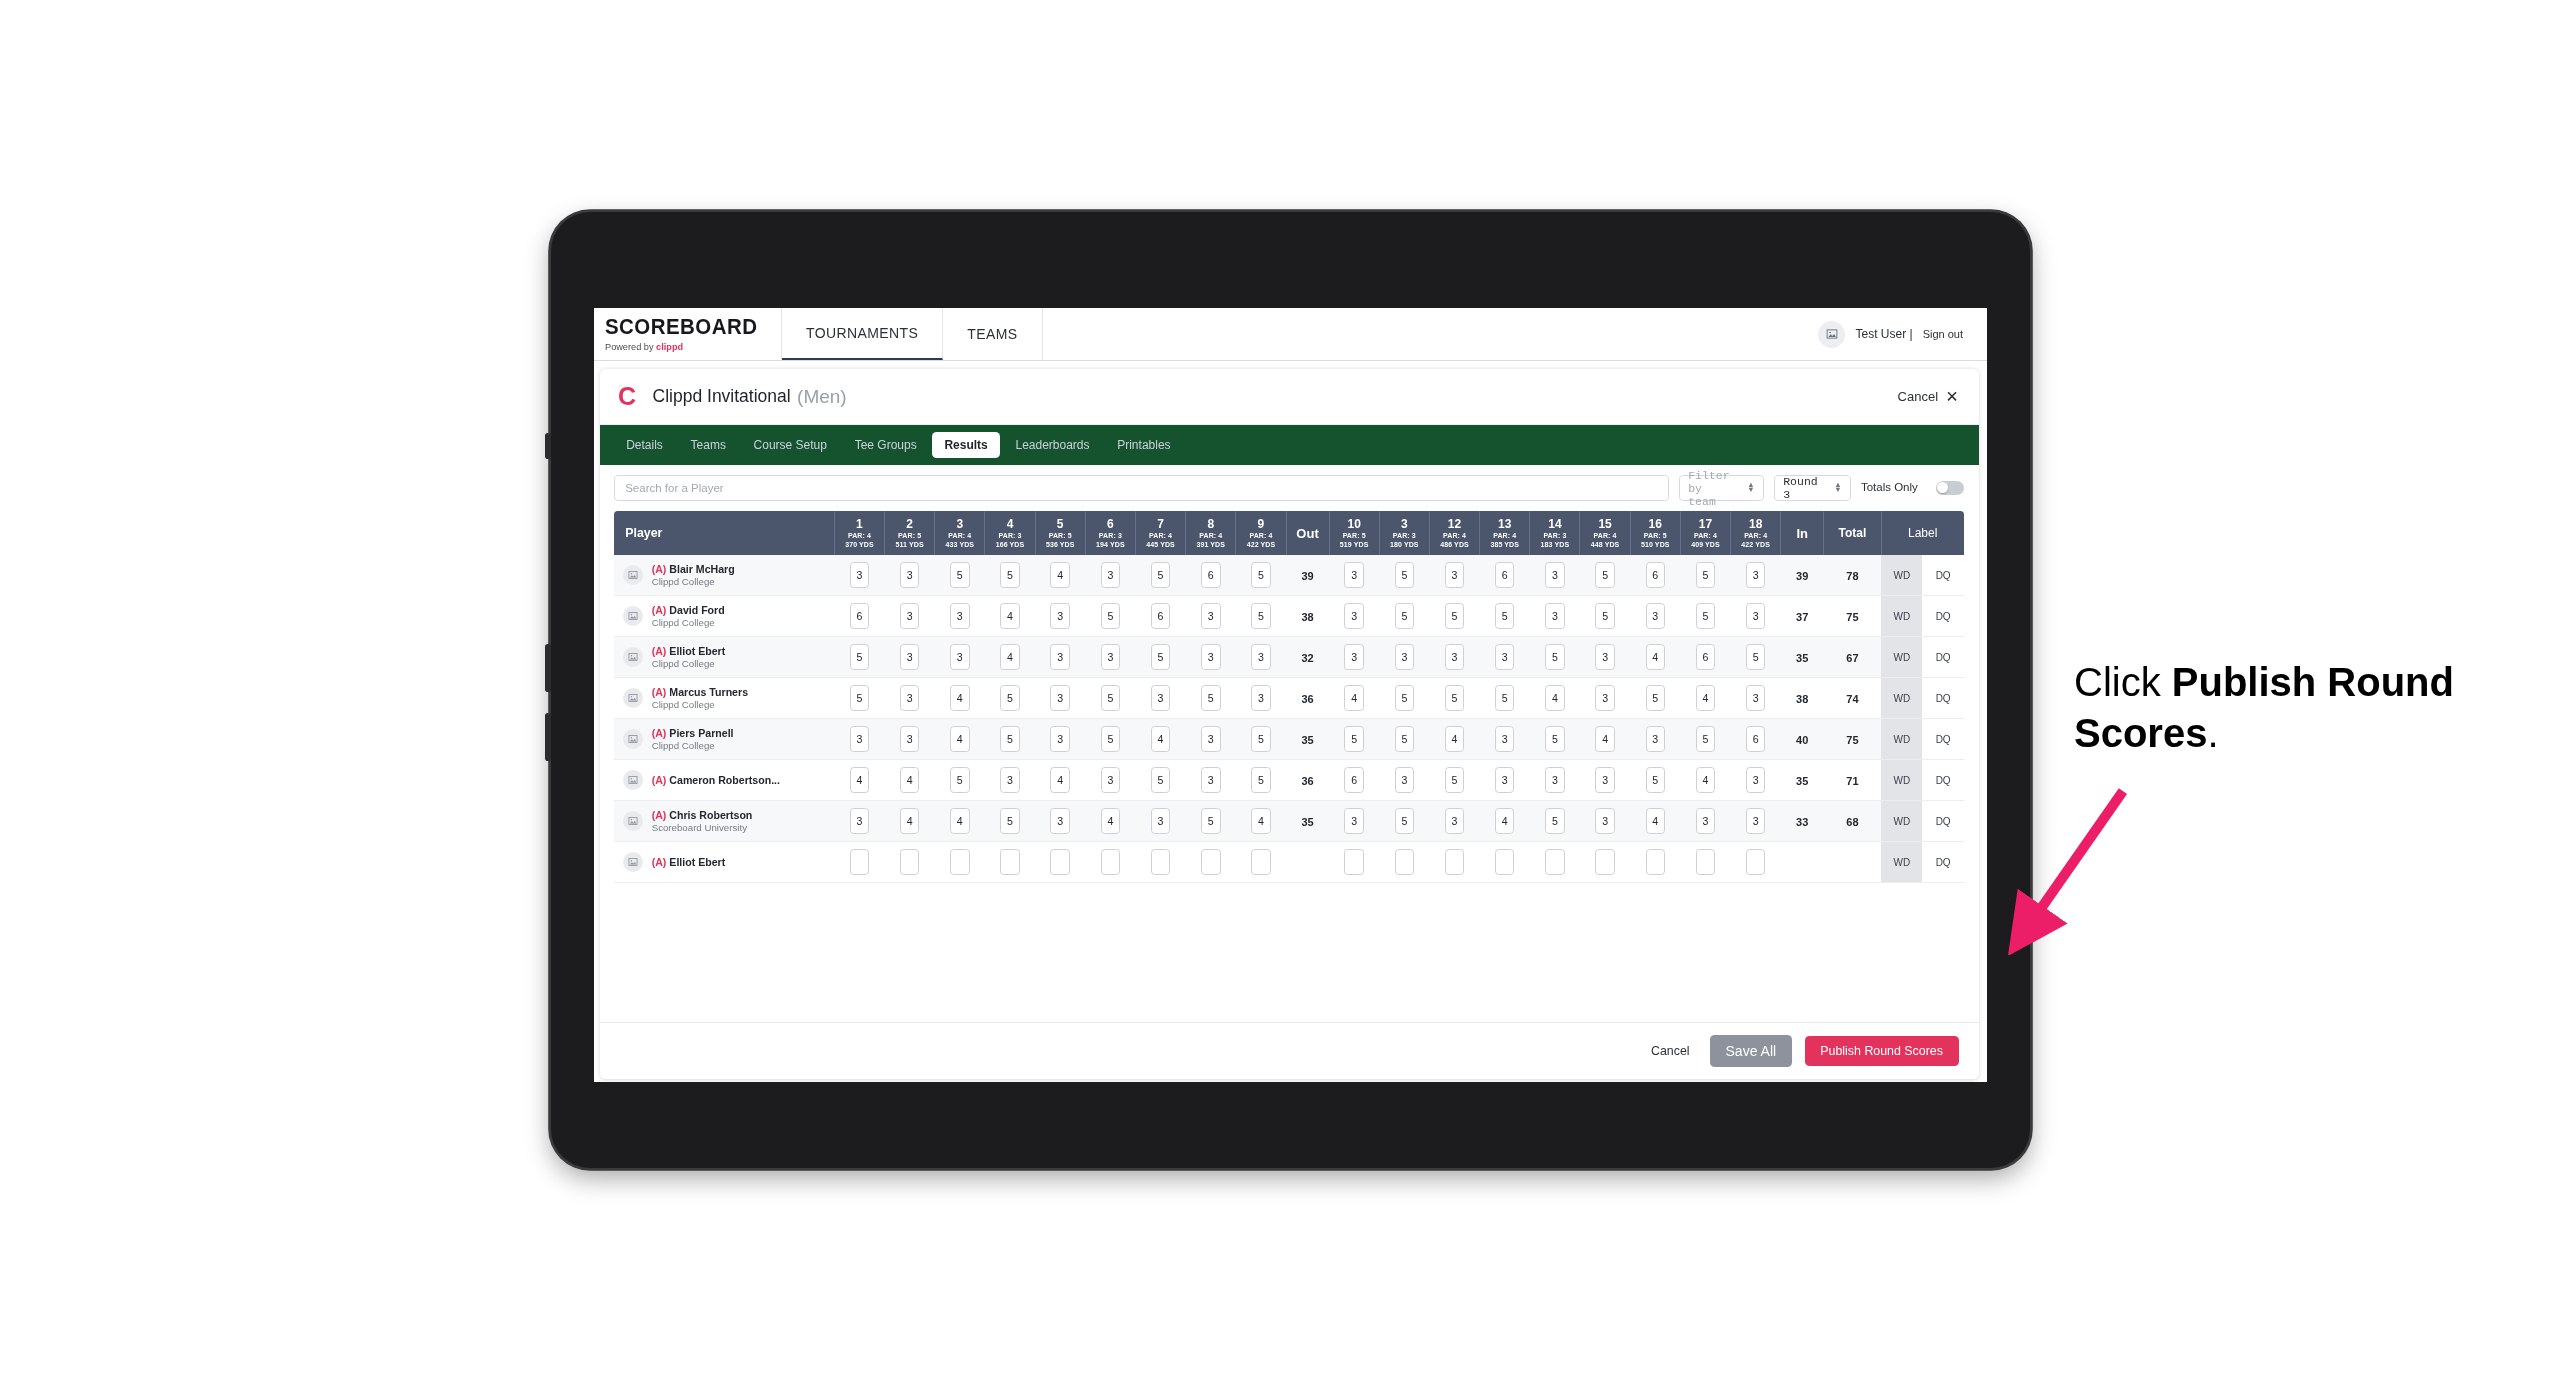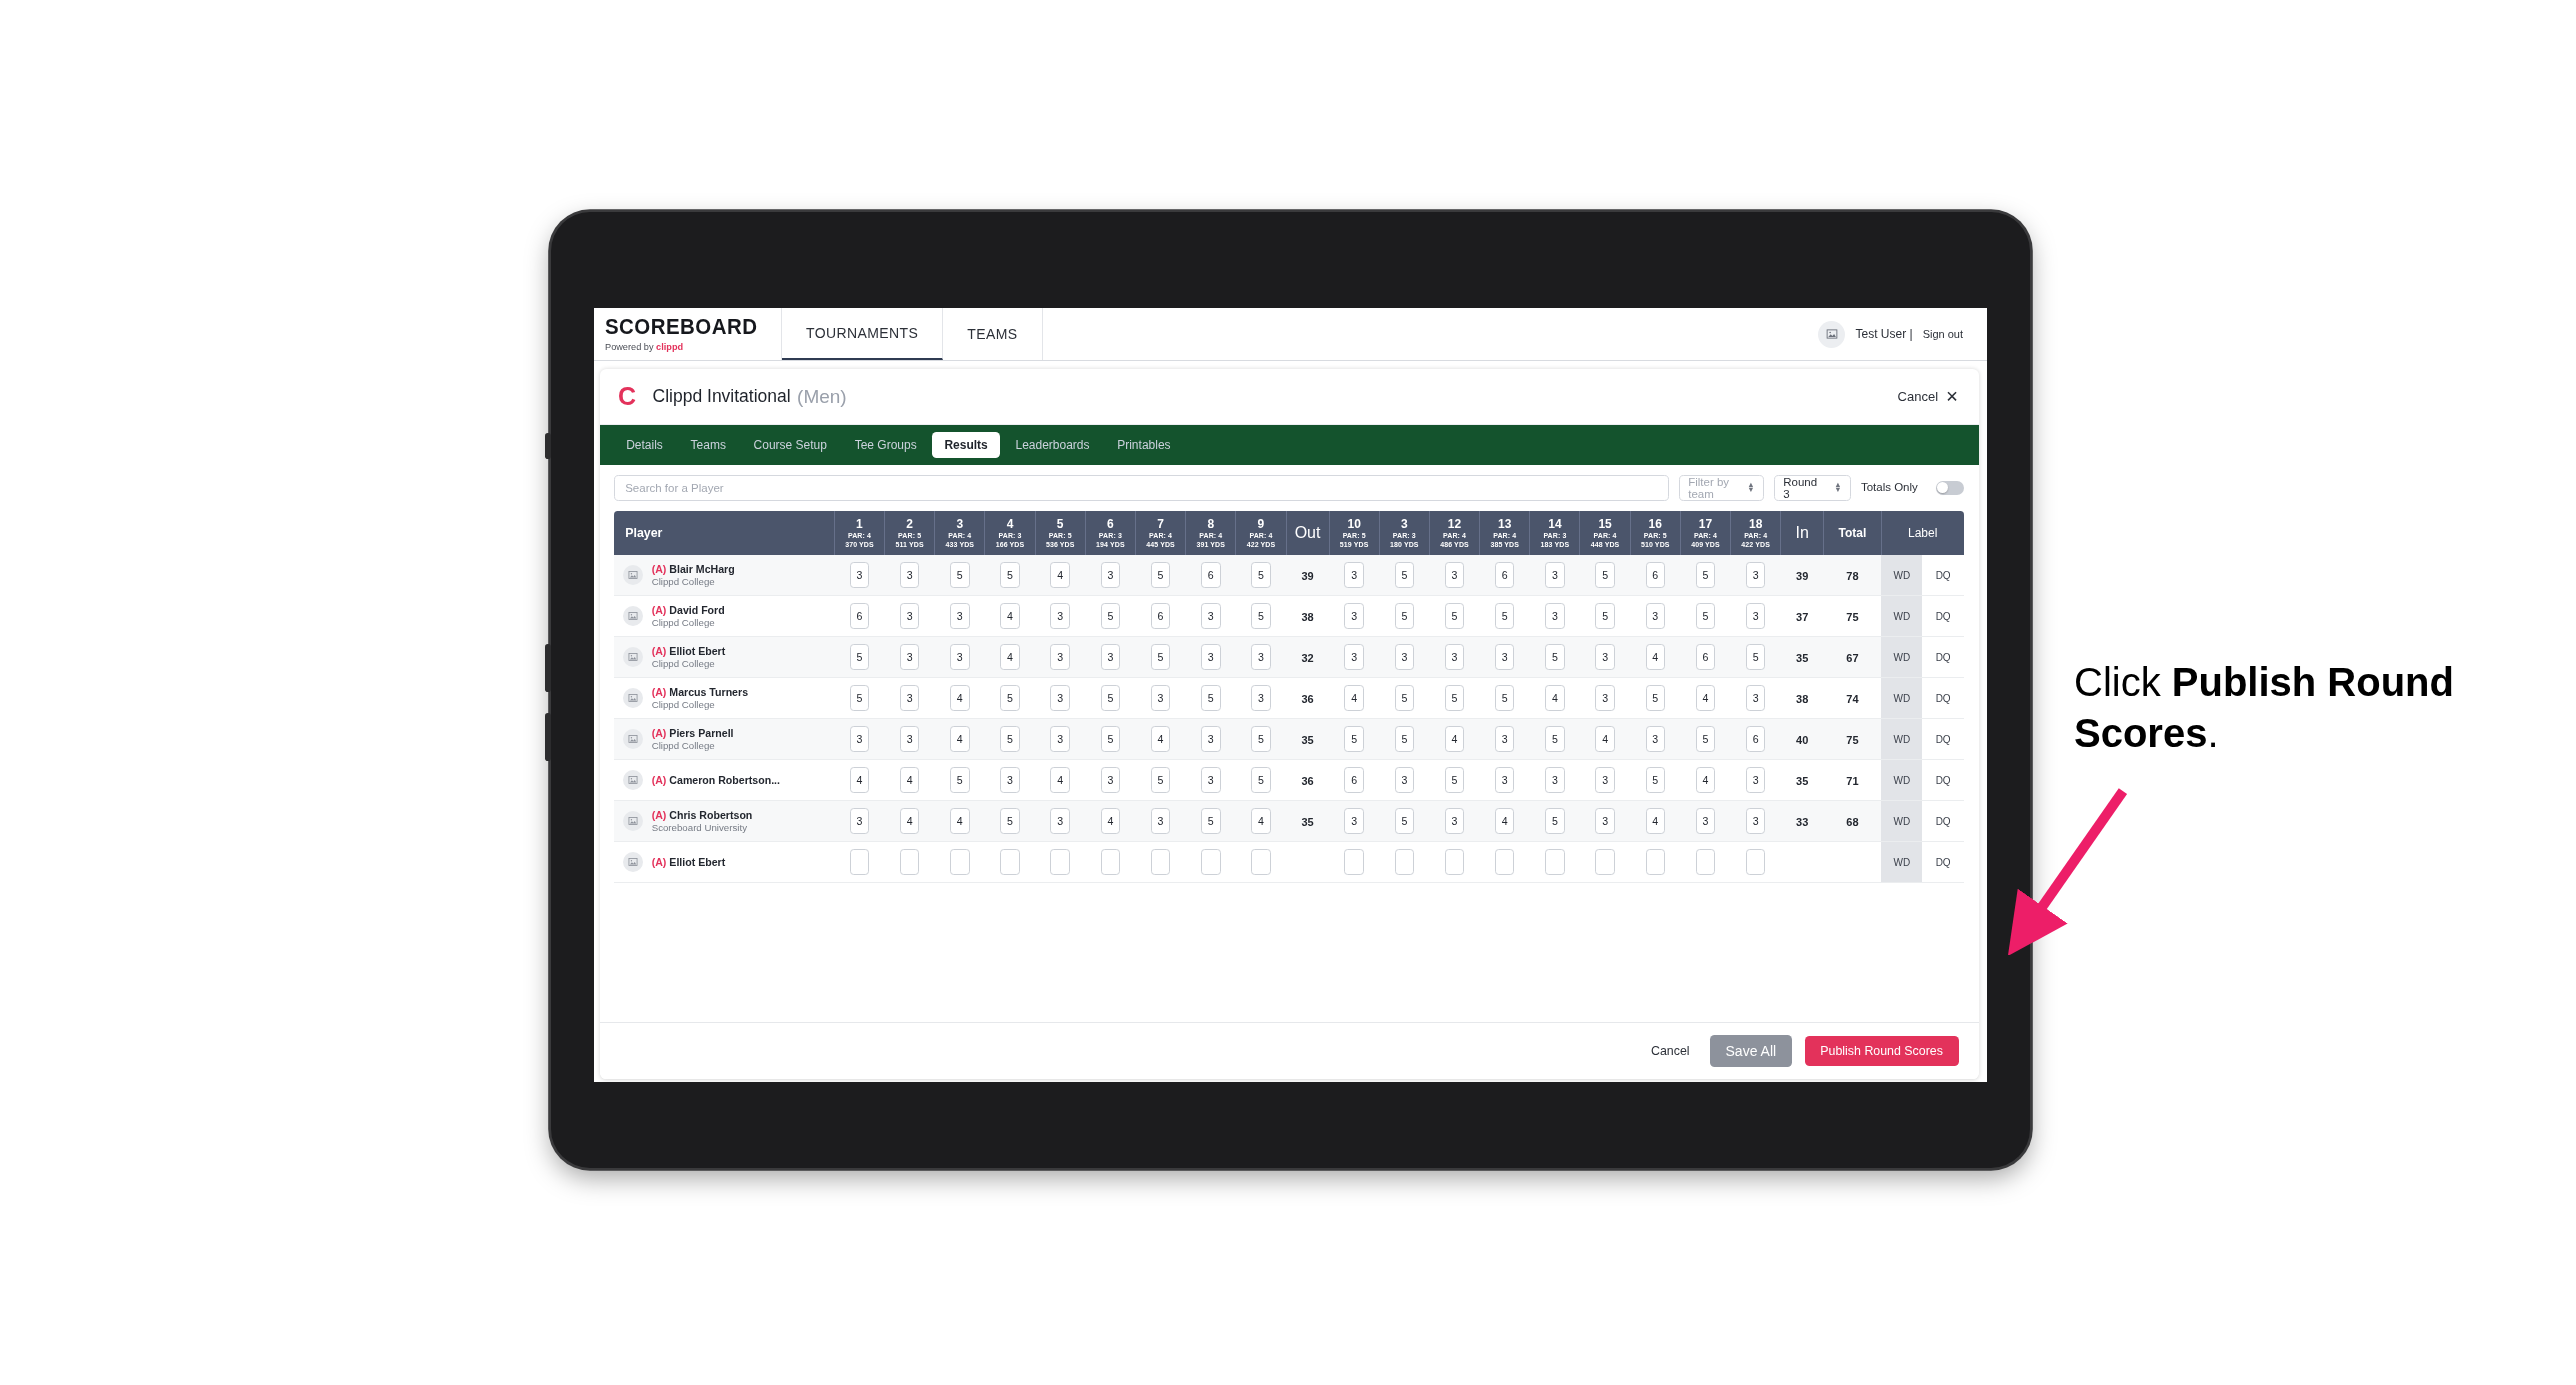--- a/index.html
+++ b/index.html
@@ -55,39 +55,39 @@
   .stab{font-size:12px;color:#ccd2dd;padding:6.4px 12px;border-radius:4.6px;cursor:pointer;}
   .stab.active{background:#ffffff;color:#1f232b;font-weight:700;}
 
   
   .filters{height:46px;display:flex;align-items:center;padding:0 14.7px;gap:10px;background:#fff;}
   .search{flex:1;height:26px;border:0.9px solid #d5d8de;border-radius:4.6px;display:flex;align-items:center;padding:0 10px;box-sizing:border-box;}
   .search span{font-size:11.5px;color:#a3a8b2;}
   .select{height:26px;border:0.9px solid #d5d8de;border-radius:4.6px;display:flex;align-items:center;justify-content:space-between;padding:0 8.3px;box-sizing:border-box;gap:13px;cursor:pointer;}
   .sel-team{width:85px;}
   .sel-round{width:77px;}
-  .select .lbl{font-size:11.5px;color:#2c3038;}
+  .select .lbl{font-size:11.5px;color:#2c3038;font-family:Liberation Mono, monospace;}
   .select .lbl.ph{color:#a3a8b2;}
   .chev{display:flex;flex-direction:column;line-height:4.6px;color:#70757f;font-size:7.4px;}
   .toggle-wrap{display:flex;align-items:flex-start;gap:18px;}
   .toggle-lbl{font-size:11.5px;color:#2c3038;}
   .toggle{width:28px;height:14px;border-radius:8.3px;background:#c8ccd3;position:relative;cursor:pointer;}
   .toggle i{position:absolute;left:1.4px;top:1.4px;width:11px;height:11px;border-radius:50%;background:#fff;box-shadow:0 0.9px 1.8px rgba(0,0,0,.25);}
 
   
   .tbl-wrap{margin:0 14.7px;border-radius:3.7px;overflow:hidden;height:497px;position:relative;}
   table.sb{border-collapse:collapse;width:100%;table-layout:fixed;}
   .sb thead th{background:#4b556b;color:#fff;border-right:0.9px solid #66708a;vertical-align:middle;padding:0;}
   .sb thead th:last-child{border-right:none;}
   .th-player{width:142px;text-align:left;padding-left:11px !important;font-size:12.4px;font-weight:700;height:44px;}
   .th-hole{width:34px;height:44px;}
   .th-hole .n{font-size:12px;font-weight:700;line-height:14px;}
   .th-hole .p{font-size:7px;line-height:9.2px;letter-spacing:0.1px;}
   .th-hole .y{font-size:7px;line-height:9.2px;letter-spacing:0.1px;}
-  .th-tot{width:29px;font-size:16px;font-weight:400;}
+  .th-tot{width:29px;font-size:13px;font-weight:700;}
   .th-total{width:39px;font-size:12px;font-weight:700;}
   .th-label{width:57px;font-size:12px;font-weight:400;}
 
   .sb tbody tr{height:40px;}
   .sb tbody tr.odd{background:#f7f8f9;}
   .sb tbody tr.even{background:#ffffff;}
   .sb tbody td{border-bottom:0.9px solid #ebedef;padding:0;text-align:center;}
   .pcell{display:flex;align-items:center;gap:8.3px;padding-left:9.2px;}
   .pimg{width:20px;height:20px;border-radius:50%;background:#e8eaed;display:flex;align-items:center;justify-content:center;color:#8b9099;flex:none;}
   .pinfo{text-align:left;line-height:12px;}

